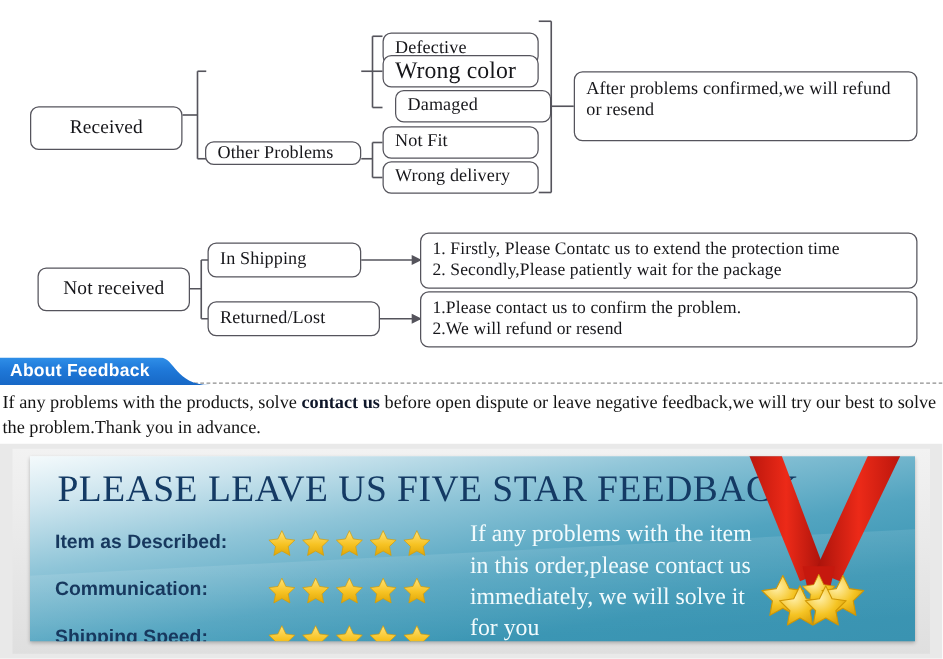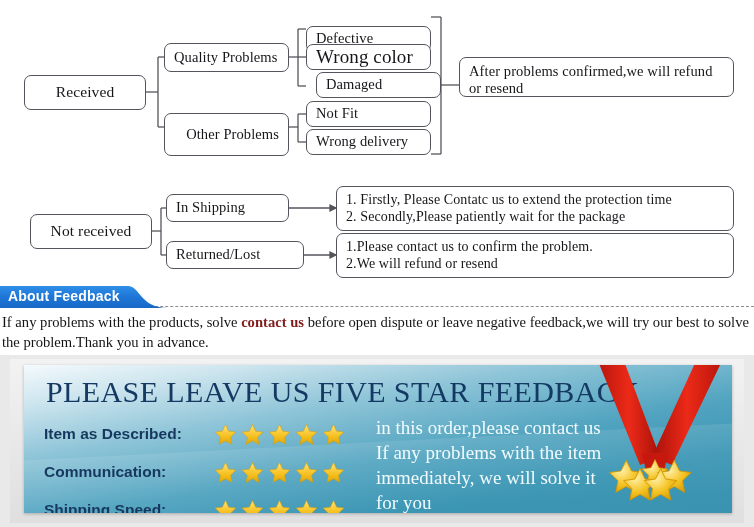--- a/index.html
+++ b/index.html
@@ -91,21 +91,21 @@
     position: absolute;
     left: 2px;
     top: 312px;
     width: 750px;
     font-family: "Liberation Serif", serif;
     font-size: 14.6px;
     line-height: 20px;
     color: #141414;
   }
   .fb-body .hl {
-    color: #7f1d1d;
+    color: #0f172a;
     font-weight: bold;
     margin-top: 20px;
   }
 
   
   .banner {
     position: absolute;
     left: 0;
     top: 355px;
     width: 754px;
@@ -231,29 +231,26 @@
       <path d="M161,255 L167,255"></path>
 
       <path d="M289,208 L336,208"></path>
       <path d="M330,205 L336,208 L330,211 Z" fill="#55545c"></path>
 
       <path d="M289,255 L336,255"></path>
       <path d="M330,252 L336,255 L330,258 Z" fill="#55545c"></path>
     </g>
   </svg>
 
-  <div class="node center" style="left:24px; top:75px; width:122px; height:35px; font-size:15.5px;">
+  <div class="node center" style="left:24px; top:85px; width:122px; height:35px; font-size:15.5px;">
     <span>Received</span>
   </div>
 
-  <div class="node" style="left:164px; top:43px; width:125px; height:29px; font-size:14.5px;">
-    <span>Quality Problems</span>
-  </div>
-
-  <div class="node" style="left:164px; top:113px; width:125px; height:43px; font-size:14.5px;justify-content:flex-end;">
+
+  <div class="node" style="left:164px; top:113px; width:125px; height:19px; font-size:14.5px;">
     <span>Other Problems</span>
   </div>
 
   <div class="node" style="left:306px; top:26px; width:125px; height:26px; font-size:14.5px;">
     <span>Defective</span>
   </div>
 
   <div class="node" style="left:306px; top:44px; width:125px; height:26px; font-size:19px;">
     <span>Wrong color</span>
   </div>
@@ -263,21 +260,21 @@
   </div>
 
   <div class="node" style="left:306px; top:101px; width:125px; height:26px; font-size:14.5px;">
     <span>Not Fit</span>
   </div>
 
   <div class="node" style="left:306px; top:129px; width:125px; height:26px; font-size:14.5px;">
     <span>Wrong delivery</span>
   </div>
 
-  <div class="node multiline" style="left:459px; top:57px; width:275px; height:40px; font-size:14.5px;">
+  <div class="node multiline" style="left:459px; top:57px; width:275px; height:56px; font-size:14.5px;">
     <span class="ln">After problems confirmed,we will refund</span>
     <span class="ln">or resend</span>
   </div>
 
   <div class="node center" style="left:30px; top:214px; width:122px; height:35px; font-size:15.5px;">
     <span>Not received</span>
   </div>
 
   <div class="node" style="left:166px; top:194px; width:123px; height:28px; font-size:14.5px;">
     <span>In Shipping</span>
@@ -391,22 +388,22 @@
               <path d="M12 1.6l3.3 6.9 7.5 1-5.5 5.3 1.4 7.5L12 18.6 5.3 22.3l1.4-7.5L1.2 9.5l7.5-1z" fill="url(#sg1)" stroke="#d69e05" stroke-width="0.6" stroke-linejoin="round"></path>
             </svg>
           <svg class="star" viewBox="0 0 24 24">
               <path d="M12 1.6l3.3 6.9 7.5 1-5.5 5.3 1.4 7.5L12 18.6 5.3 22.3l1.4-7.5L1.2 9.5l7.5-1z" fill="url(#sg1)" stroke="#d69e05" stroke-width="0.6" stroke-linejoin="round"></path>
             </svg>
         </span>
       </div>
     </div>
 
     <div class="rtext">
+      <div>If any problems with the item</div>
       <div>in this order,please contact us</div>
-      <div>If any problems with the item</div>
       <div>immediately, we will solve it</div>
       <div>for you</div>
     </div>
 
     <svg class="medal" viewBox="0 0 150 156" xmlns="http://www.w3.org/2000/svg">
       <defs>
         <linearGradient id="rb1" x1="0" y1="0" x2="1" y2="0">
           <stop offset="0%" stop-color="#b9150c"></stop>
           <stop offset="50%" stop-color="#ec2a18"></stop>
           <stop offset="100%" stop-color="#a6110a"></stop>

